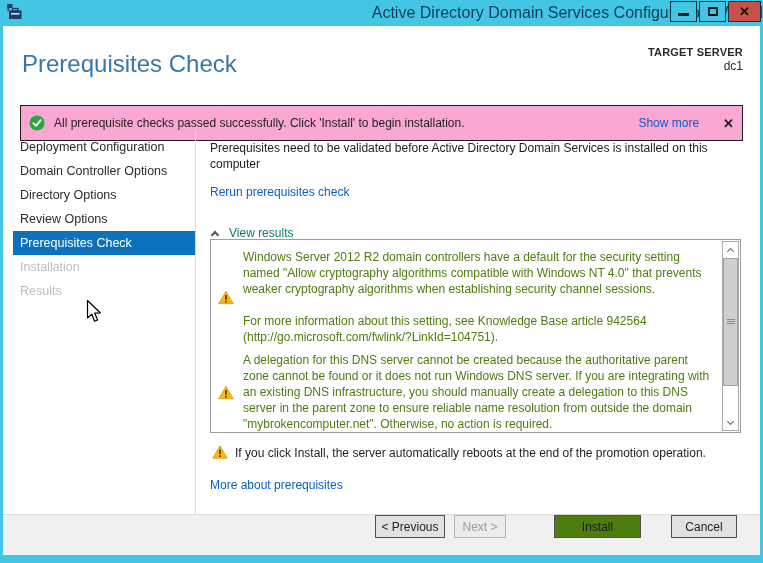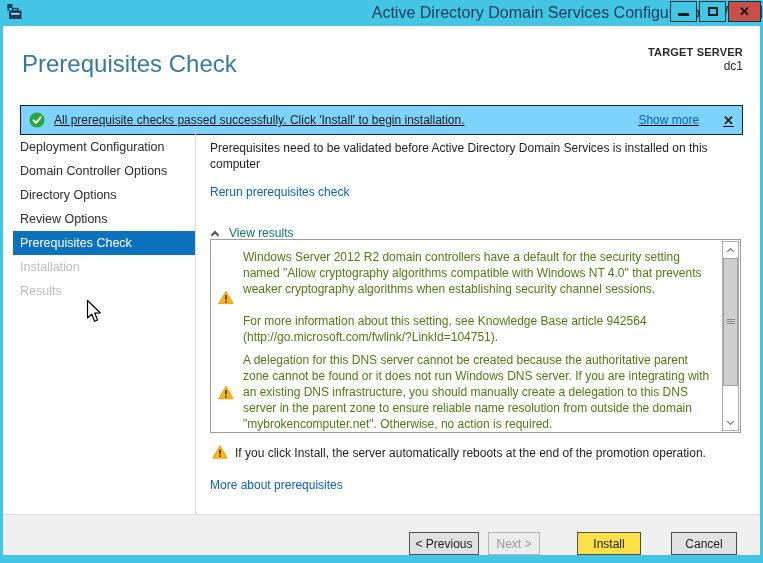--- a/index.html
+++ b/index.html
@@ -15,21 +15,21 @@
   .min-glyph{width:11px;height:3px;background:#101c20;margin-top:6px;}
   .max-glyph{width:10px;height:9px;border:2px solid #101c20;background:transparent;}
   .close-glyph{font-size:13px;font-weight:bold;color:#111;line-height:1;}
   
   .body{position:absolute;top:26px;left:3px;right:3px;bottom:8px;background:#fff;}
   .page-title{position:absolute;left:19px;top:24px;font-size:24px;font-weight:400;color:var(--page_title,#3878a8);margin:0;}
   .target{position:absolute;right:17px;top:20px;text-align:right;color:#2b2b2b;}
   .target .lbl{font-size:11px;font-weight:bold;letter-spacing:.2px;}
   .target .val{font-size:12px;margin-top:1px;}
   
-  .banner{position:absolute;left:17px;right:17px;top:79px;height:30px;border:1px solid #1e1e1e;background:#7dd3fc;display:flex;align-items:center;padding:0 8px;text-decoration:underline;}
+  .banner{position:absolute;left:17px;right:17px;top:79px;height:36px;border:1px solid #1e1e1e;background:#f9a8d4;display:flex;align-items:center;padding:0 8px;}
   .banner .check{width:16px;height:16px;flex:0 0 16px;}
   .banner .msg{font-size:12px;color:#1e1e1e;margin-left:9px;flex:1;}
   .banner .showmore{font-size:12px;color:var(--link,#0b5fc4);margin-right:24px;cursor:pointer;}
   .banner .bclose{font-size:13px;font-weight:bold;color:#1e1e1e;cursor:pointer;}
   
   .divider{position:absolute;left:192px;top:105px;height:383px;width:1px;background:#d9d9d9;}
   .nav{position:absolute;left:0;top:109px;width:192px;}
   .nav-item{height:24px;line-height:24px;padding-left:17px;font-size:12.5px;color:#2b2b2b;white-space:nowrap;cursor:default;}
   .nav-item.indent{padding-left:33px;}
   .nav-item.selected{margin-left:10px;padding-left:7px;background:var(--selected_nav,#0d72bd);color:#fff;}
@@ -53,25 +53,25 @@
   .sb-chev.u{transform:rotate(-45deg);margin-top:3px;}
   .sb-chev.d{transform:rotate(135deg);margin-bottom:3px;}
   .sb-thumb{position:absolute;left:0;top:16px;width:15px;height:128px;background:#cfcfcf;border:1px solid #a3a3a3;cursor:grab;}
   .sb-grip{position:absolute;left:3px;top:60px;width:8px;height:1px;background:#8a8a8a;box-shadow:0 2px #8a8a8a,0 4px #8a8a8a;}
   
   .reboot{position:absolute;left:209px;top:419px;display:flex;width:528px;}
   .reboot .tri{flex:0 0 16px;}
   .reboot p{font-size:12px;color:#1e1e1e;margin:1px 0 0 7px;line-height:15px;}
   .more-link{position:absolute;left:207px;top:452px;font-size:12px;color:var(--link,#0b5fc4);cursor:pointer;}
   
-  .footer{position:absolute;left:0;right:0;bottom:0;height:41px;background:#f0f0f0;border-top:1px solid #dcdcdc;display:flex;align-items:flex-end;justify-content:flex-end;padding-right:23px;}
+  .footer{position:absolute;left:0;right:0;bottom:0;height:41px;background:#f0f0f0;border-top:1px solid #dcdcdc;display:flex;align-items:flex-start;justify-content:flex-end;padding-right:23px;}
   .btn{height:23px;font-size:12px;color:#1e1e1e;background:#e1e1e1;border:1px solid #4f4f4f;padding:0;cursor:pointer;}
   .btn.prev{width:70px;}
   .btn.next{width:52px;margin-left:9px;background:#ececec;border-color:#b5b5b5;color:#9a9a9a;cursor:default;}
-  .btn.install{width:64px;margin-left:37px;background:#fde047;}
+  .btn.install{width:87px;margin-left:48px;background:#4d7c0f;}
   .btn.cancel{width:66px;margin-left:30px;}
   .cursor{position:absolute;left:83px;top:273px;z-index:50;pointer-events:none;}
 </style>
 </head>
 <body>
 
 <div class="window">
 
   <div class="titlebar">
     <svg class="app-icon" viewBox="0 0 18 18">

